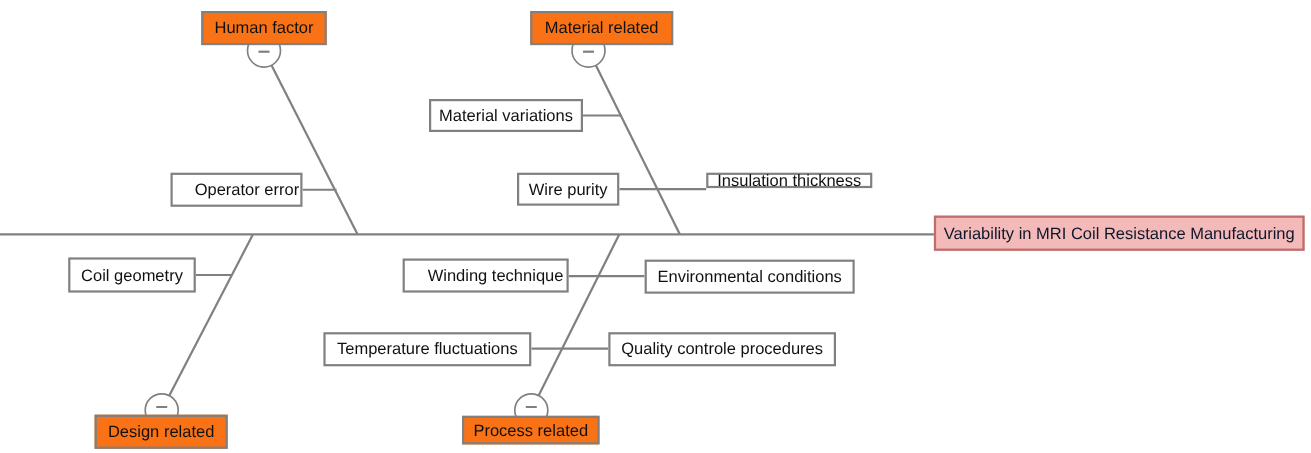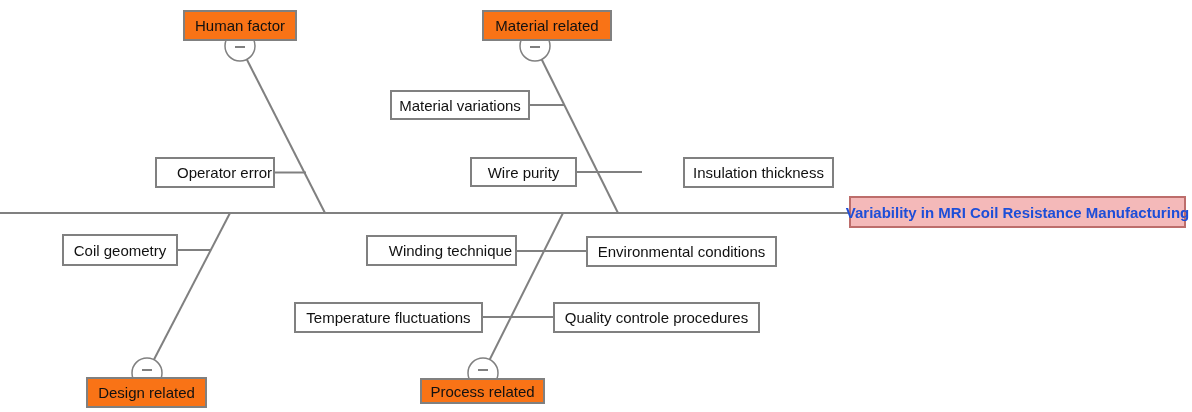--- a/index.html
+++ b/index.html
@@ -33,22 +33,21 @@
     justify-content: center;
     white-space: nowrap;
     z-index: 2;
   }
   .node.category {
     background: #f97316;
   }
   .node.head {
     background: #f4b9b9;
     border-color: #bd6d6b;
-    color: #1d4ed8;
-    font-weight: bold;
+    color: #0f172a;
   }
 </style>
 </head>
 <body>
 
 <div class="canvas">
 
   <svg class="wires" viewBox="0 0 1192 412">
 
     <line x1="0" y1="213" x2="849" y2="213" stroke="#808080" stroke-width="2"></line>
@@ -88,23 +87,23 @@
   <div class="node category" style="left:482px; top:10px; width:130px; height:31px;">Material related</div>
 
   <div class="node category" style="left:86px; top:377px; width:121px; height:31px;">Design related</div>
 
   <div class="node category" style="left:420px; top:378px; width:125px; height:26px;">Process related</div>
 
   <div class="node" style="left:155px; top:157px; width:120px; height:31px;padding-left:19px;">Operator error</div>
 
   <div class="node" style="left:390px; top:90px; width:140px; height:30px;">Material variations</div>
 
-  <div class="node" style="left:470px; top:157px; width:107px; height:30px;">Wire purity</div>
+  <div class="node" style="left:470px; top:157px; width:93px; height:30px;">Wire purity</div>
 
-  <div class="node" style="left:642px; top:157px; width:151px; height:31px;margin-left:41px;">Insulation thickness</div>
+  <div class="node" style="left:642px; top:157px; width:151px; height:14px;">Insulation thickness</div>
 
   <div class="node" style="left:62px; top:234px; width:116px; height:32px;">Coil geometry</div>
 
   <div class="node" style="left:366px; top:235px; width:151px; height:31px;padding-left:18px;">Winding technique</div>
 
   <div class="node" style="left:586px; top:236px; width:191px; height:31px;">Environmental conditions</div>
 
   <div class="node" style="left:294px; top:302px; width:189px; height:31px;">Temperature fluctuations</div>
 
   <div class="node" style="left:553px; top:302px; width:207px; height:31px;">Quality controle procedures</div>

